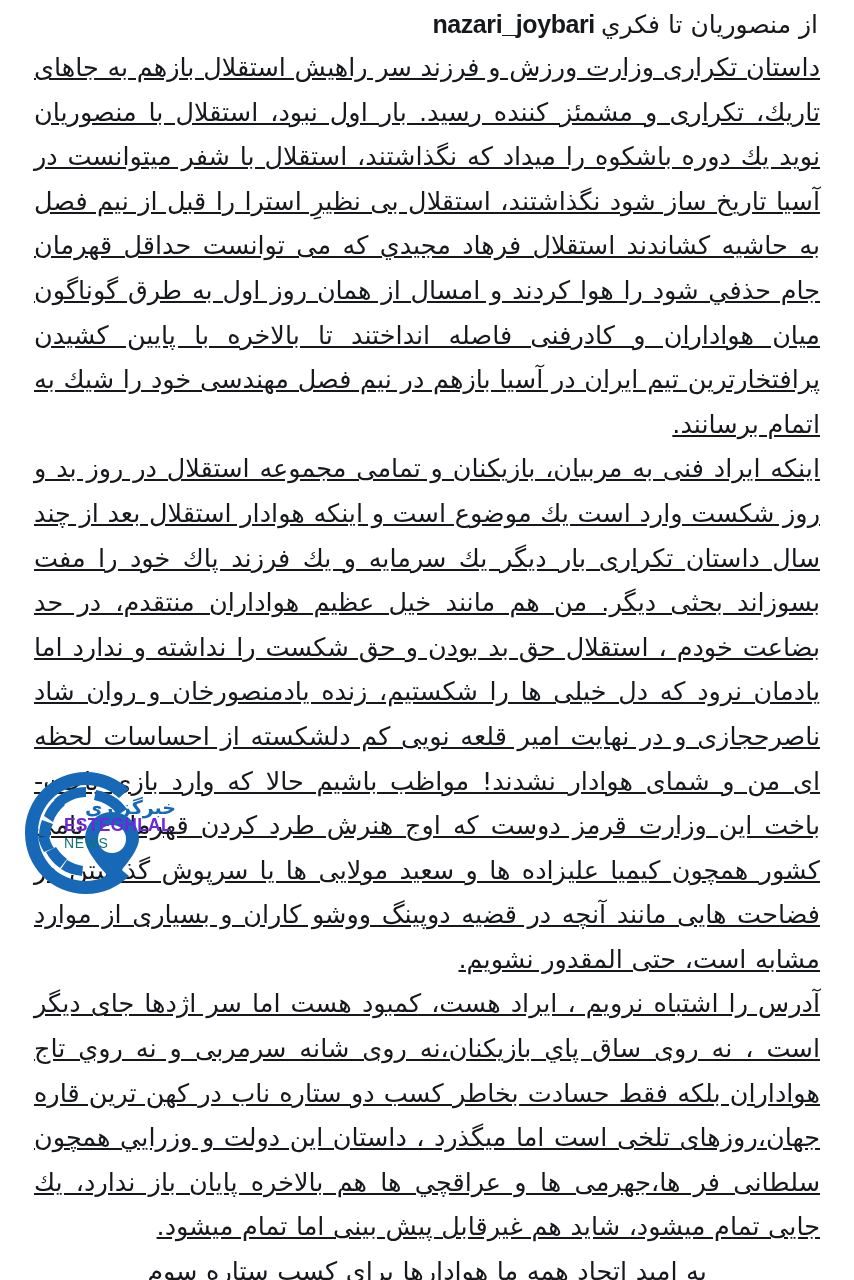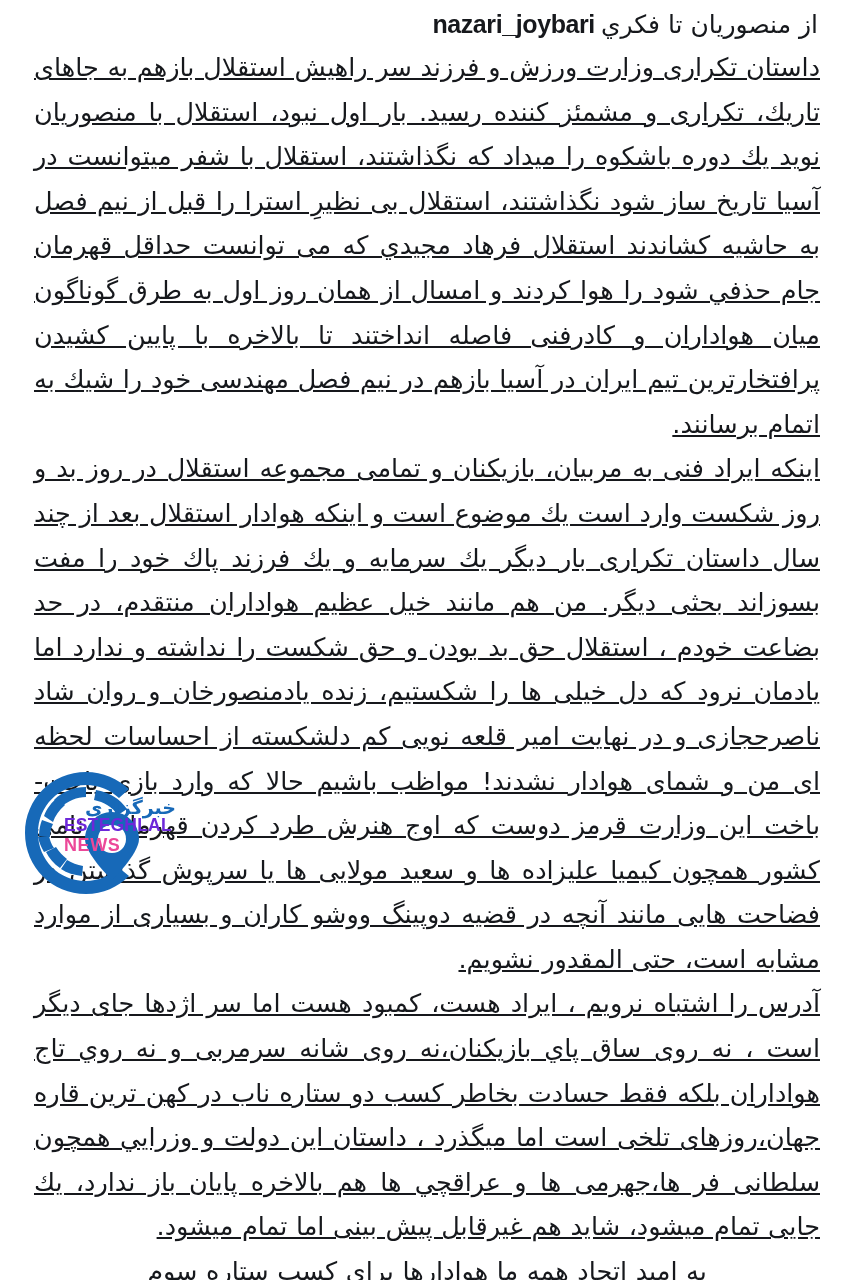--- a/index.html
+++ b/index.html
@@ -105,23 +105,23 @@
   .wm-en {
     display: block;
     font-size: 17.5px;
     font-weight: 700;
     color: #6d28d9;
     letter-spacing: 0.2px;
     direction: ltr;
   }
   .wm-news {
     display: block;
-    font-size: 18px;
-    font-weight: 700;
-    color: #ec4899;
+    font-size: 14px;
+    font-weight: 400;
+    color: #0f766e;
     letter-spacing: 0.6px;
     direction: ltr;
     margin-top: 1px;
   }
 </style>
 </head>
 <body>
 
 <div class="page">
 

